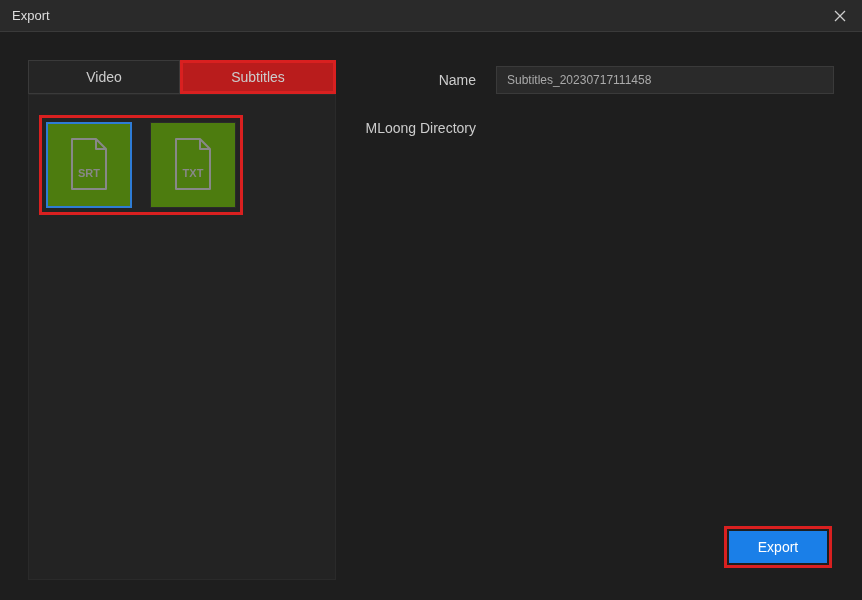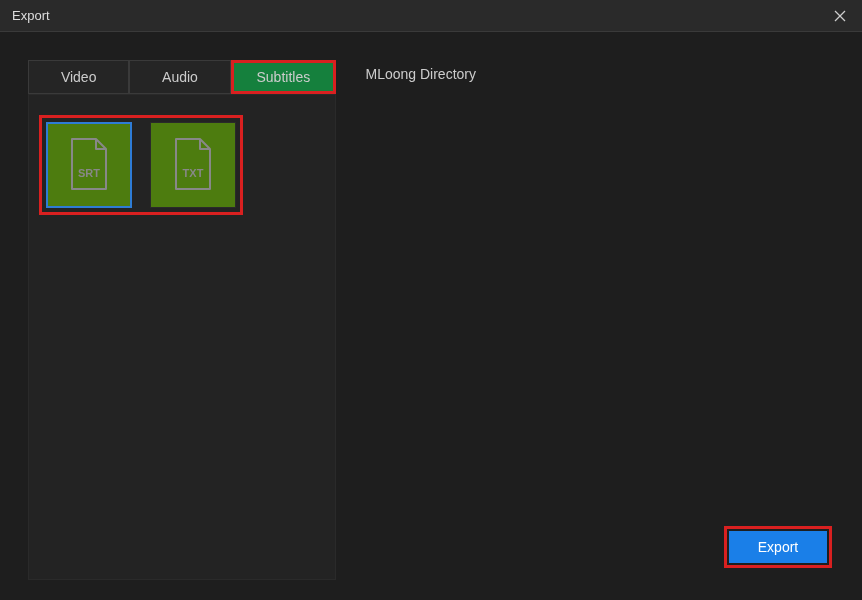--- a/index.html
+++ b/index.html
@@ -56,21 +56,21 @@
       display: flex;
       align-items: center;
       justify-content: center;
       font-size: 14px;
       color: #cccccc;
       cursor: pointer;
       border: 1px solid #3a3a3a;
       background: #252525;
     }
     .tab.active {
-      background: #15803d;
+      background: #b91c1c;
     }
     .red-highlight {
       border: 3px solid #d92020 !important;
     }
     .format-panel {
       flex: 1;
       background: #232323;
       padding: 20px 10px;
       border: 1px solid #2a2a2a;
     }
@@ -184,21 +184,20 @@
       <line x1="1" y1="1" x2="11" y2="11" stroke="#cccccc" stroke-width="1.2"></line>
       <line x1="11" y1="1" x2="1" y2="11" stroke="#cccccc" stroke-width="1.2"></line>
     </svg>
   </div>
 </div>
 
 <div class="content">
   <div class="left-panel">
     <div class="tabs">
       <div class="tab">Video</div>
-      <div class="tab">Audio</div>
       <div class="tab active red-highlight">Subtitles</div>
     </div>
     <div class="format-panel">
       <div class="format-grid-container">
         <div class="format-grid">
           <div class="format-item selected">
             <svg class="file-icon" viewBox="0 0 46 56">
               <path d="M 6 2 L 30 2 L 40 12 L 40 52 L 6 52 Z" fill="none" stroke="#888888" stroke-width="2" stroke-linejoin="round"></path>
               <path d="M 30 2 L 30 12 L 40 12" fill="none" stroke="#888888" stroke-width="2" stroke-linejoin="round"></path>
               <text x="23" y="40" font-size="11" fill="#888888" text-anchor="middle" font-family="Arial" font-weight="bold">SRT</text>
@@ -211,20 +210,24 @@
               <text x="23" y="40" font-size="11" fill="#888888" text-anchor="middle" font-family="Arial" font-weight="bold">TXT</text>
             </svg>
           </div>
         </div>
       </div>
     </div>
   </div>
 
   <div class="right-panel">
     <div class="form-row">
+      <div class="form-label">Name</div>
+      <input class="form-input" type="text" value="Subtitles_20230717111458" style="">
+    </div>
+    <div class="form-row">
       <div class="form-label">MLoong Directory</div>
     </div>
   </div>
 </div>
 
 <div class="bottom-bar">
   <div class="export-btn-container">
     <button class="export-btn">Export</button>
   </div>
 </div>

